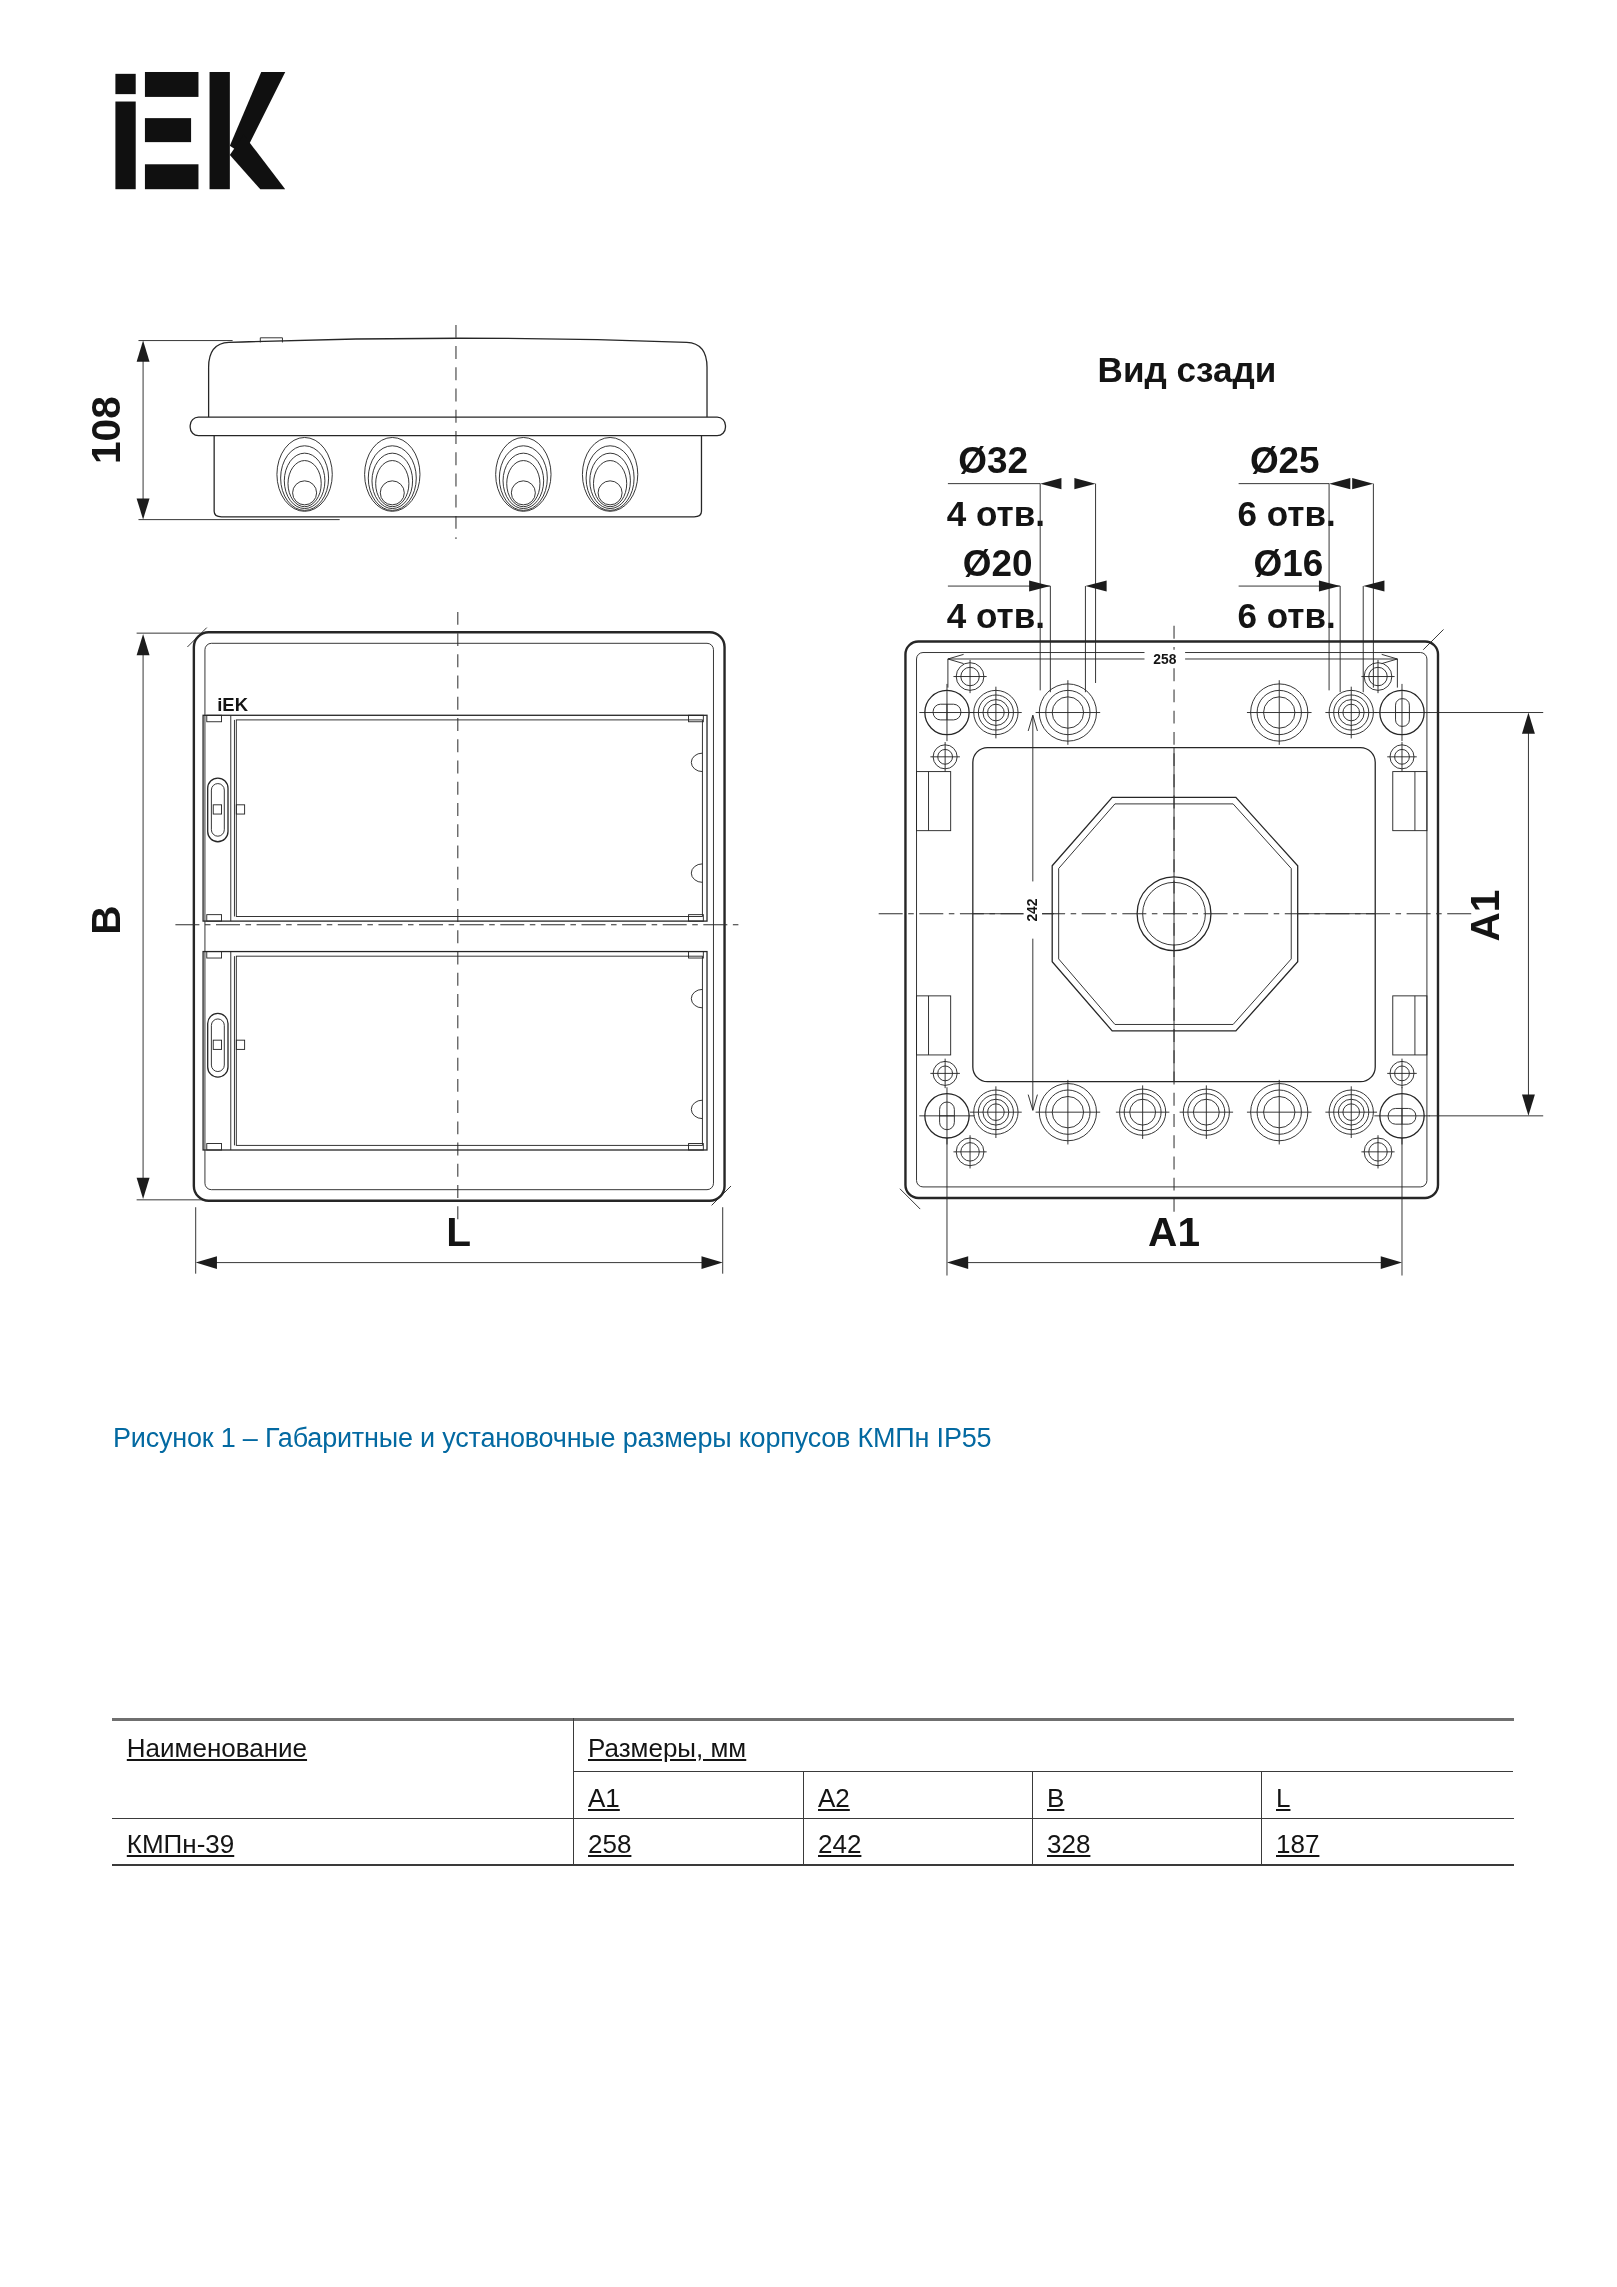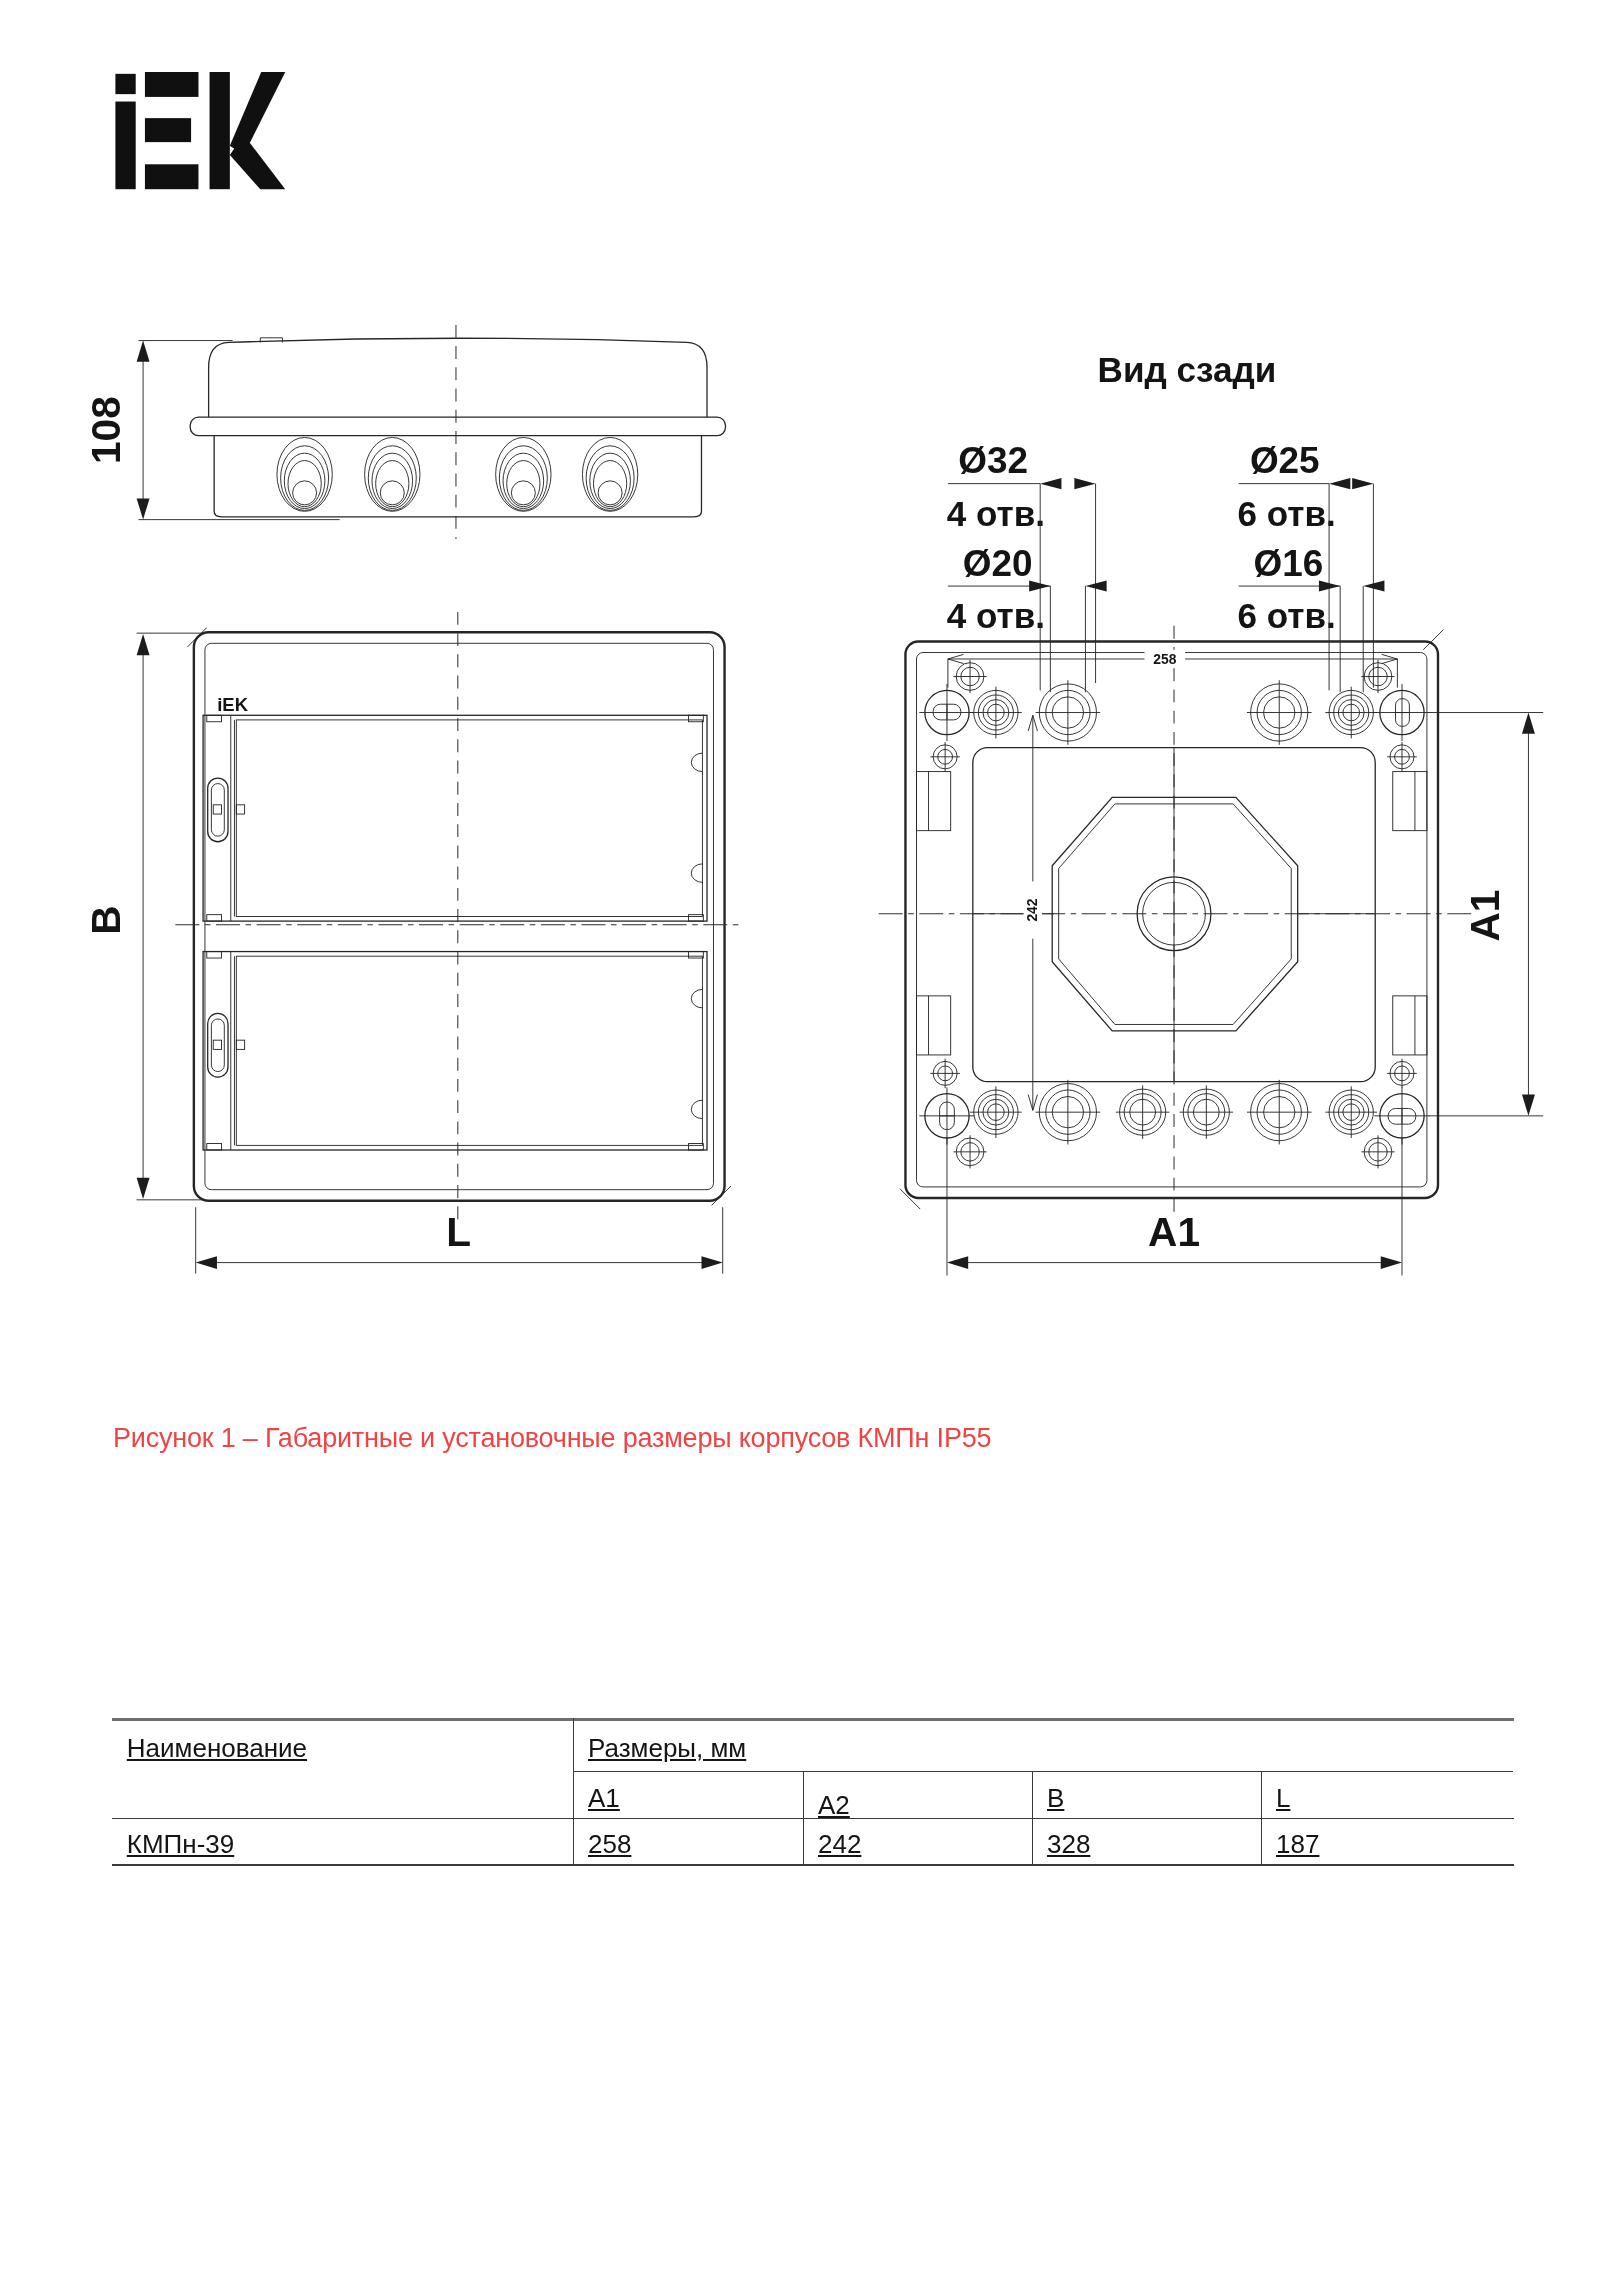--- a/index.html
+++ b/index.html
@@ -14,21 +14,21 @@
   .wbg{fill:#ffffff;stroke:none;}
   .ar{fill:#1c1c1c;stroke:none;}
   .blk{fill:#101010;stroke:none;}
   .cl{stroke:#2e2e2e;stroke-width:1.1;fill:none;stroke-dasharray:26 6 6 6;}
   .dsh{stroke:#2e2e2e;stroke-width:1.1;fill:none;stroke-dasharray:14 9;}
   
   .t{font-family:"Liberation Sans",sans-serif;font-weight:700;fill:#141414;text-anchor:middle;}
   .t44{font-size:44px;} .t40{font-size:40px;} .t38{font-size:38px;}
   .t15{font-size:15px;} .t20{font-size:20px;}
   
-  .caption{position:absolute;left:113px;top:1423px;font-size:27px;letter-spacing:-0.2px;color:#ef4444;}
+  .caption{position:absolute;left:113px;top:1423px;font-size:27px;letter-spacing:-0.2px;color:#0369a1;}
   
   .dim-table{position:absolute;left:112px;top:1718px;width:1402px;height:148px;font-size:26px;}
   .tline{position:absolute;background:#3a3a3a;}
   .tline.gray{background:#6f6f6f;}
   .tcell{position:absolute;white-space:nowrap;color:#141414;text-decoration:underline;}
 </style>
 </head>
 <body>
 
 <div class="page">
@@ -435,21 +435,21 @@
   <div class="tline" style="left:461px;top:0;width:0.9px;height:148px;"></div>
   <div class="tline" style="left:461px;top:53px;width:940px;height:0.9px;"></div>
   <div class="tline" style="left:0;top:100px;width:1402px;height:0.9px;"></div>
   <div class="tline" style="left:691px;top:53px;width:0.9px;height:95px;"></div>
   <div class="tline" style="left:920px;top:53px;width:0.9px;height:95px;"></div>
   <div class="tline" style="left:1149px;top:53px;width:0.9px;height:95px;"></div>
 
   <div class="tcell" style="left:14.8px;top:14.8px;">Наименование</div>
   <div class="tcell" style="left:476px;top:14.8px;text-align:right;">Размеры, мм</div>
   <div class="tcell" style="left:476px;top:65px;">A1</div>
-  <div class="tcell" style="left:706px;top:72px;">A2</div>
+  <div class="tcell" style="left:706px;top:65px;">A2</div>
   <div class="tcell" style="left:935px;top:65px;">B</div>
   <div class="tcell" style="left:1164px;top:65px;">L</div>
 
   <div class="tcell" style="left:14.8px;top:111px;">КМПн-39</div>
   <div class="tcell" style="left:476px;top:111px;">258</div>
   <div class="tcell" style="left:706px;top:111px;">242</div>
   <div class="tcell" style="left:935px;top:111px;">328</div>
   <div class="tcell" style="left:1164px;top:111px;">187</div>
 </div>
 

